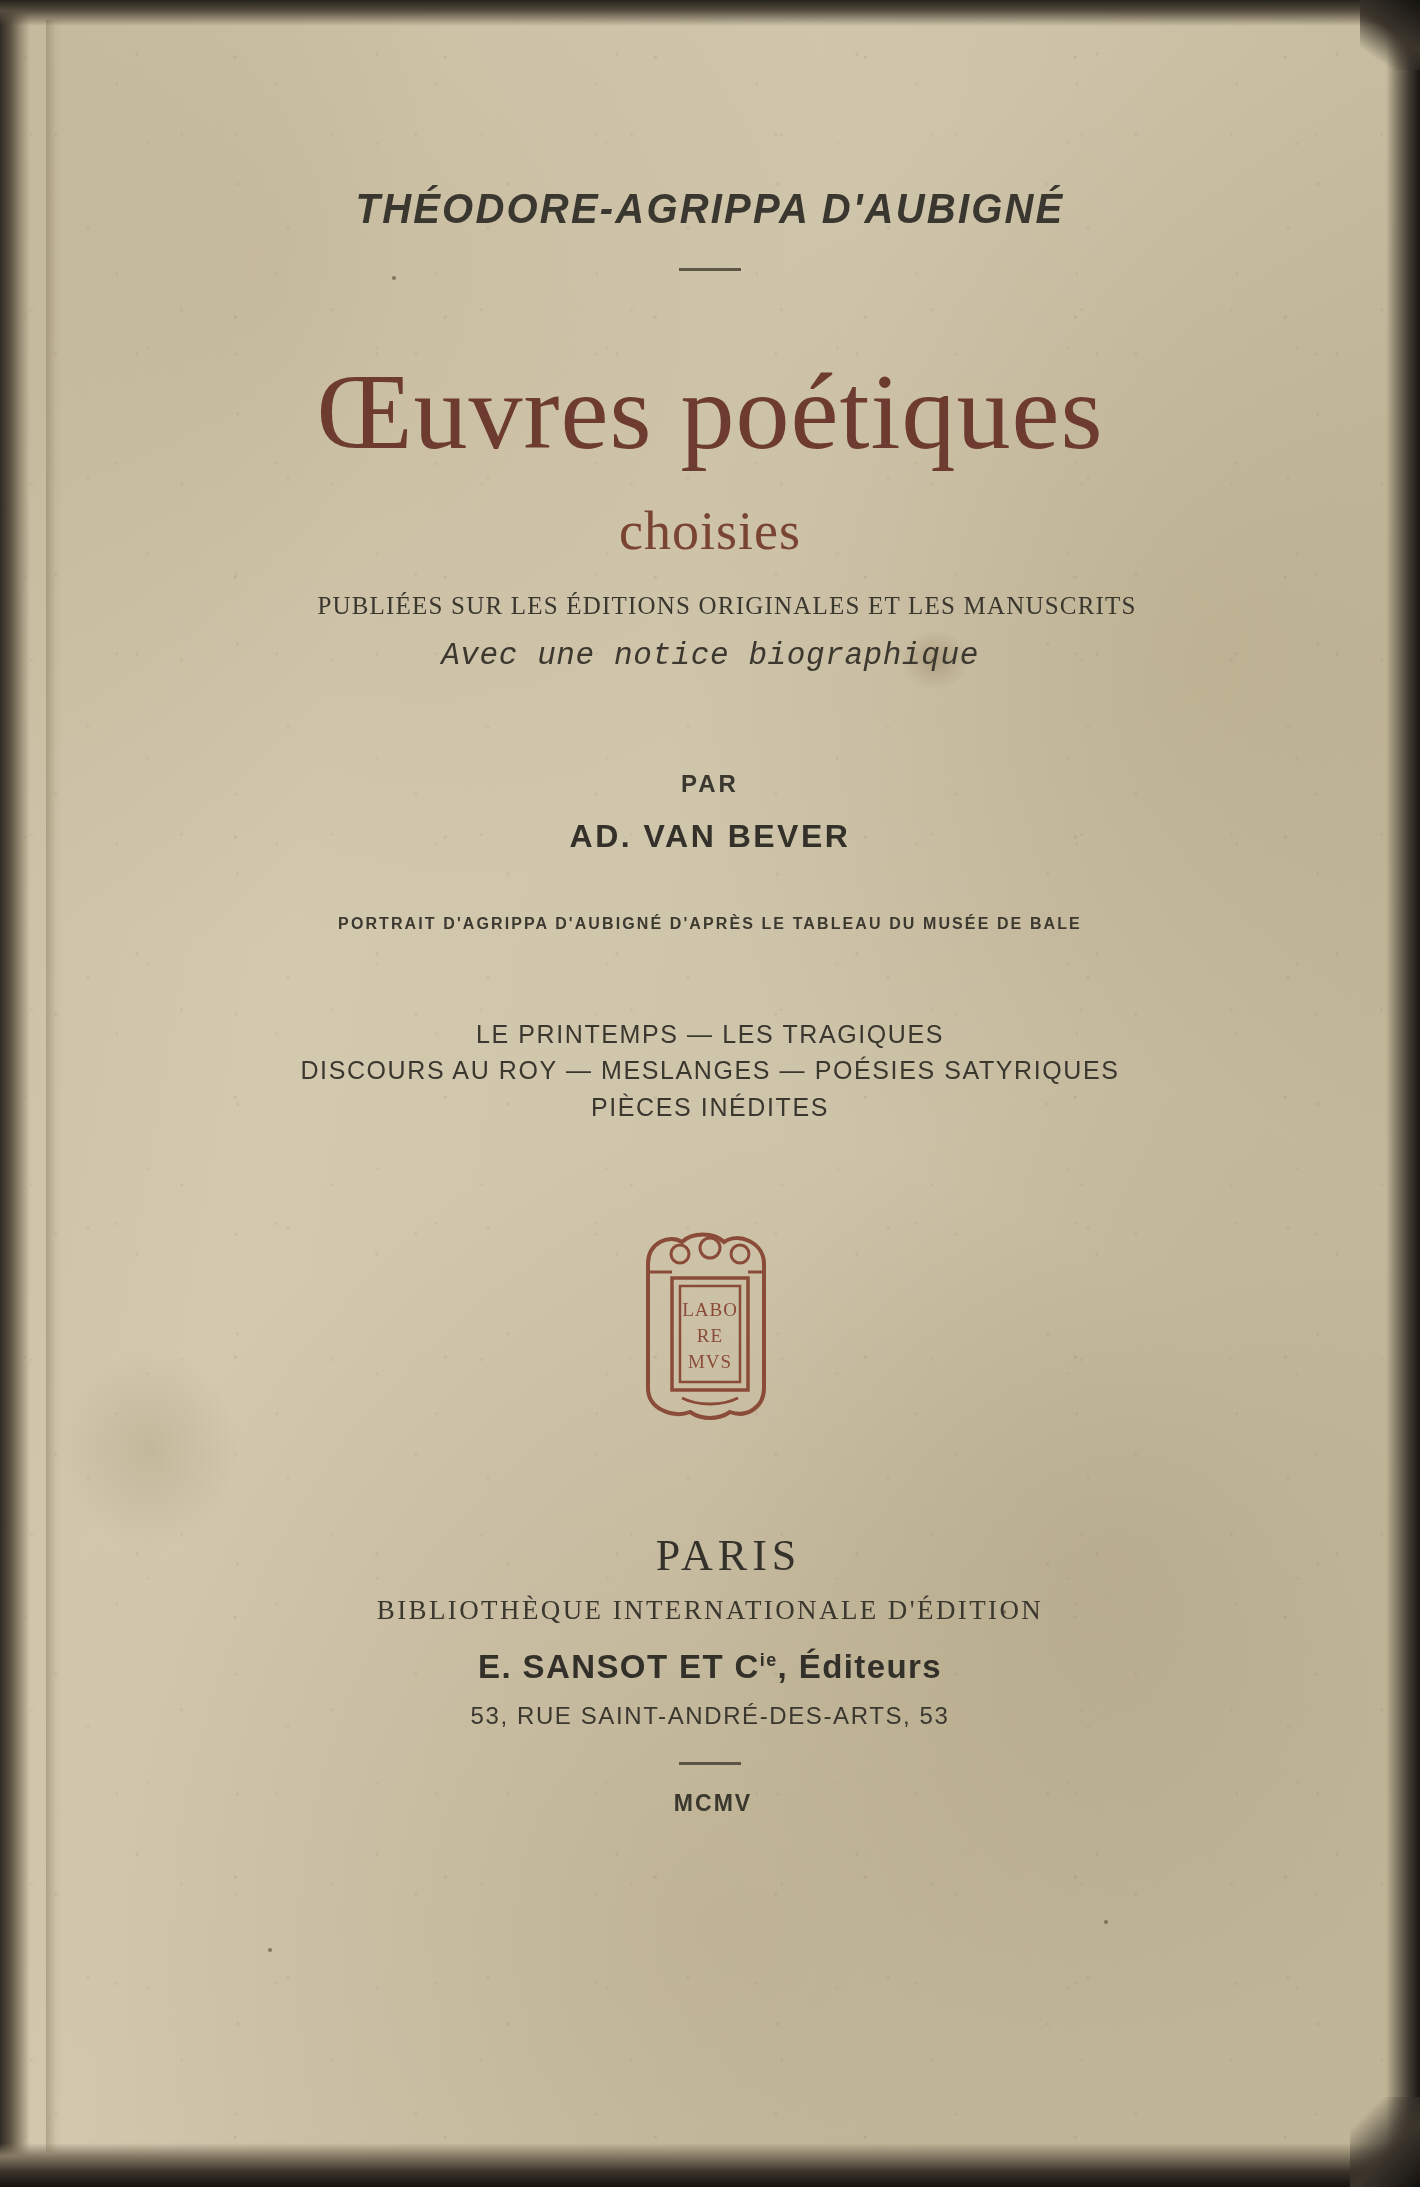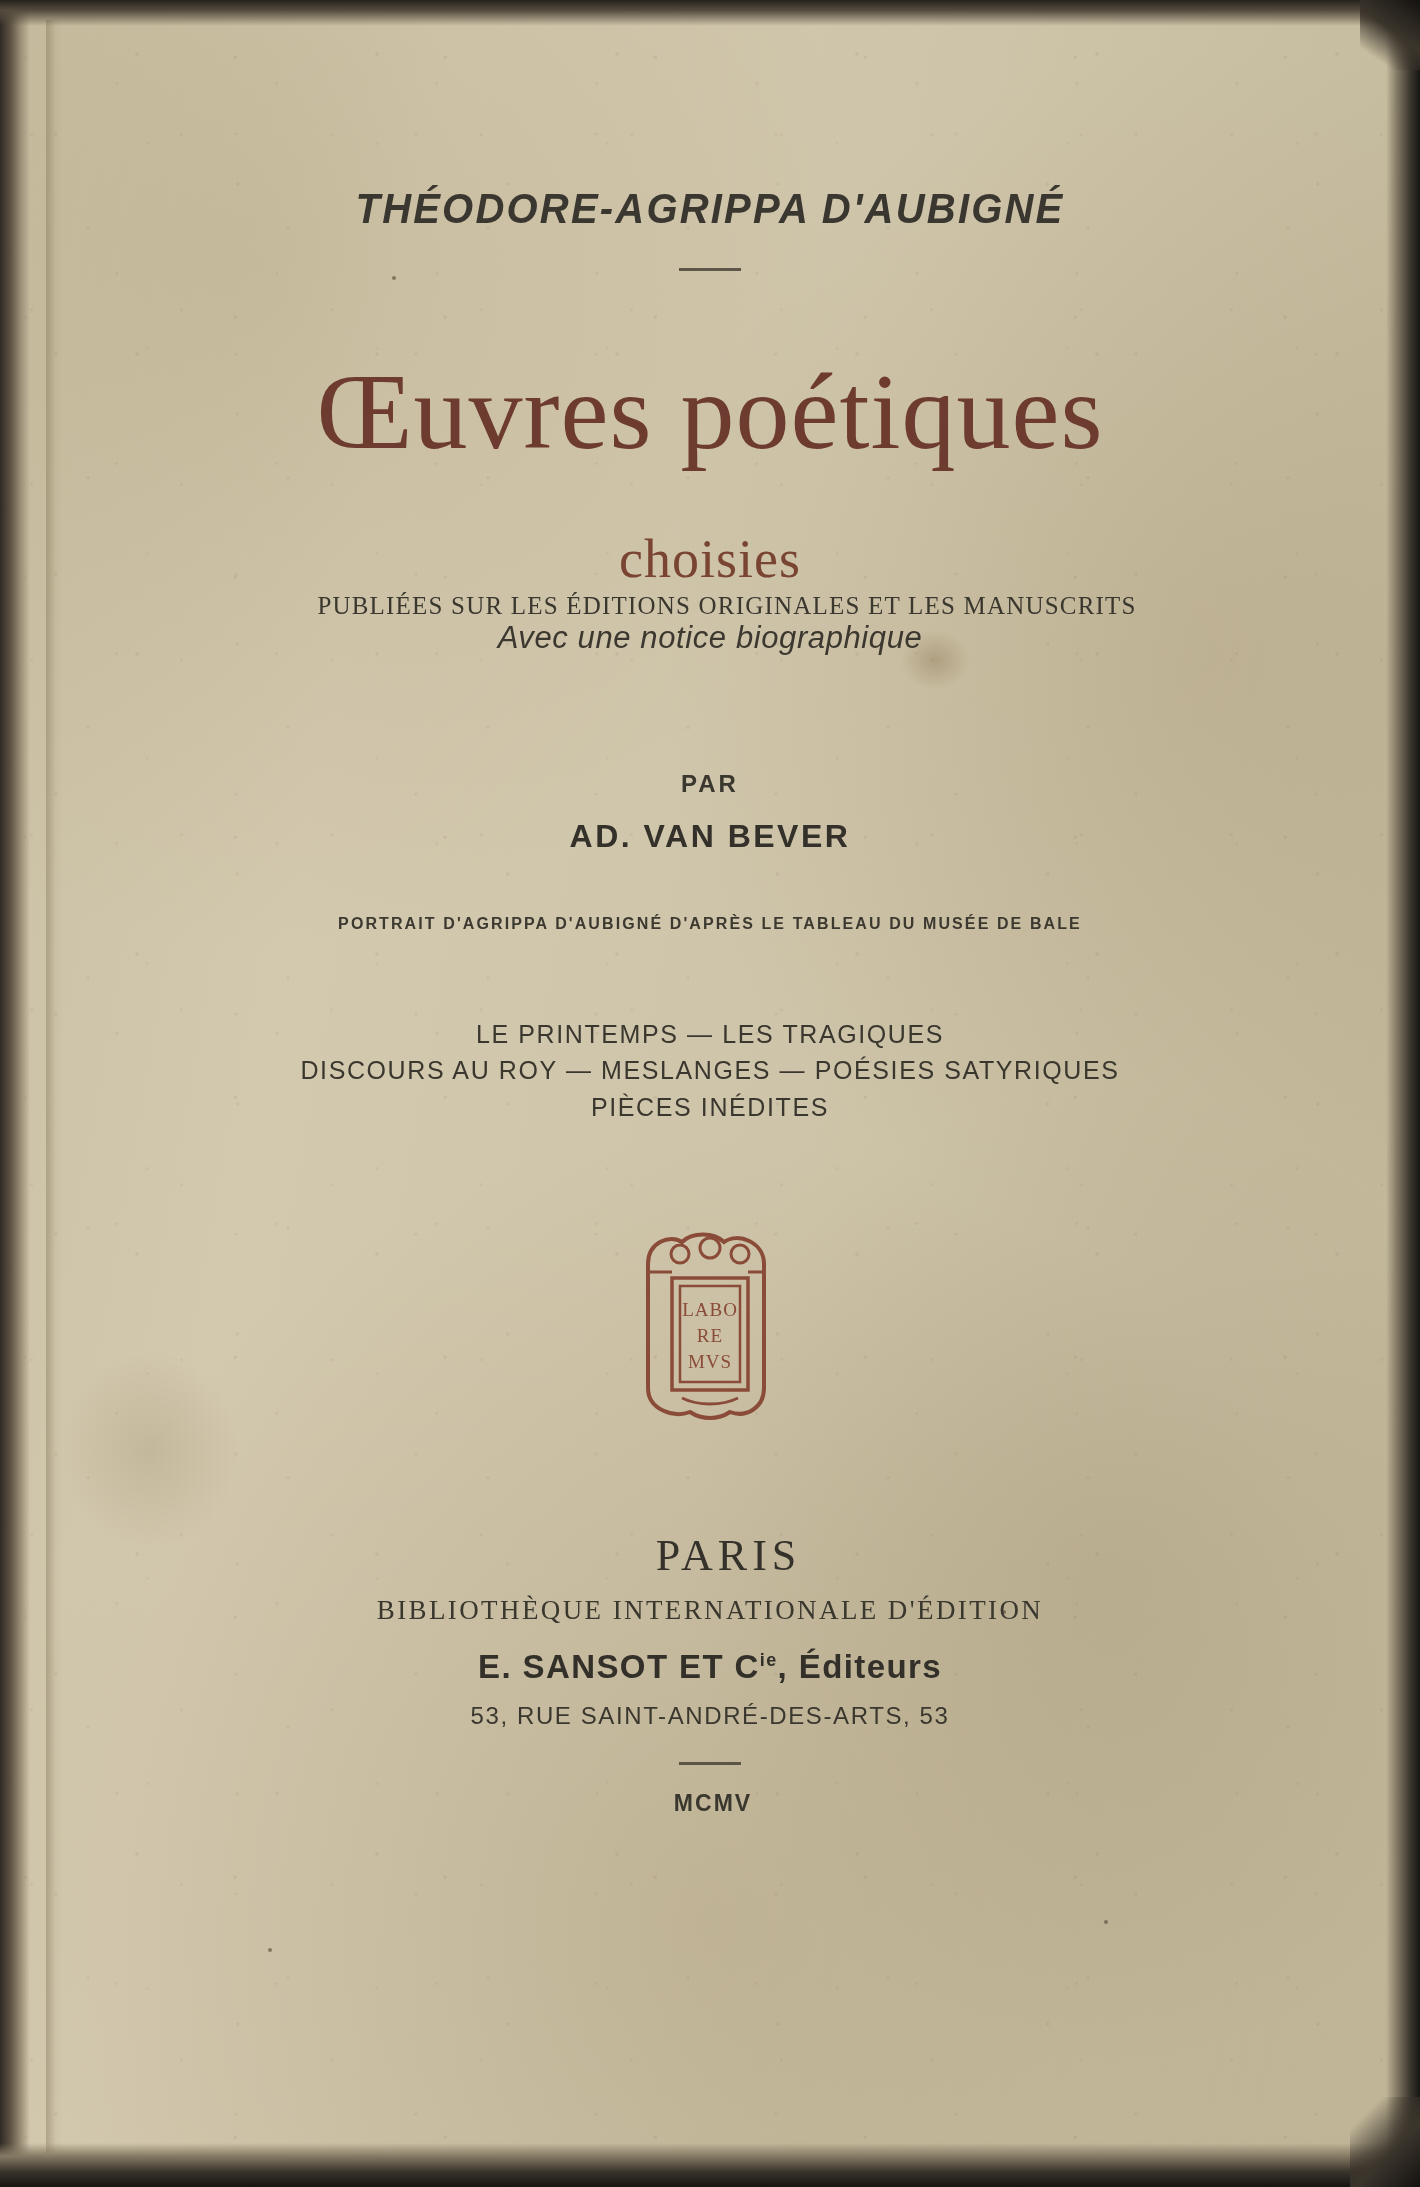--- a/index.html
+++ b/index.html
@@ -157,39 +157,38 @@
     letter-spacing: 1px;
   }
   .title-sub {
     position: absolute;
     left: 0; right: 0;
     top: 500px;
     font-family: "Liberation Serif", serif;
     font-size: 54px;
     color: #7a4433;
     letter-spacing: 1px;
-    margin-top: 28px;
   }
 
   .line-pub {
     position: absolute;
     left: 0; right: 0;
     top: 592px;
     font-family: "Liberation Serif", serif;
     font-size: 25px;
     letter-spacing: 1.2px;
     color: #3a372f;
     padding-left: 34px;
   }
 
   .notice-1 {
     position: absolute;
     left: 0; right: 0;
-    top: 620px;
-    font-family: Liberation Sans, sans-serif;
+    top: 638px;
+    font-family: Liberation Mono, monospace;
     font-style: italic;
     font-size: 31px;
     letter-spacing: 0.6px;
     color: #3c3830;
   }
   .notice-2 {
     position: absolute;
     left: 0; right: 0;
     top: 700px;
     font-family: "Liberation Serif", serif;

